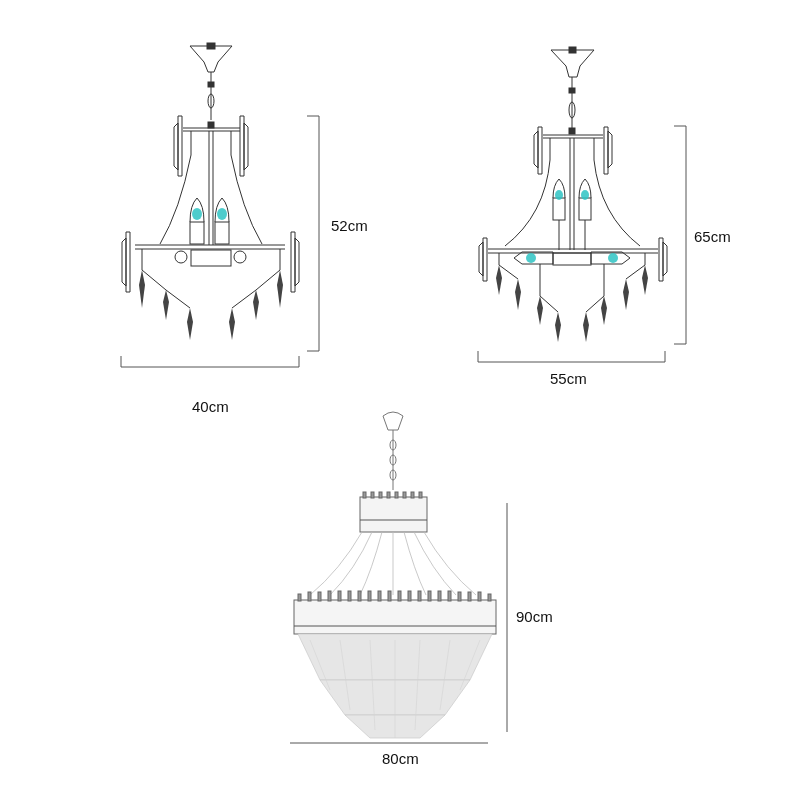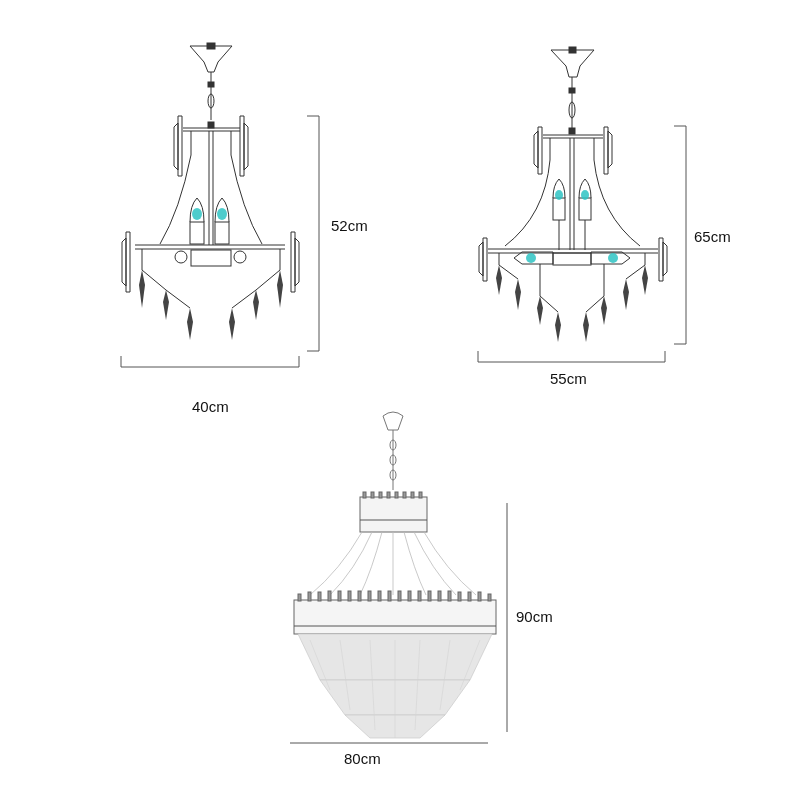--- a/index.html
+++ b/index.html
@@ -238,14 +238,14 @@
         <line x1="450" y1="640" x2="440" y2="710"></line>
       <line x1="480" y1="640" x2="460" y2="690"></line>
     </g>
 
     <g stroke="#555" stroke-width="1" fill="none">
       <line x1="507" y1="503" x2="507" y2="732"></line>
       <line x1="290" y1="743" x2="488" y2="743"></line>
     </g>
   </svg>
   <div class="label" style="left:516px;top:608px;">90cm</div>
-  <div class="label" style="left:344px;top:750px;">80cm</div>
+  <div class="label" style="left:382px;top:750px;">80cm</div>
 </div>
 
 </body></html>

